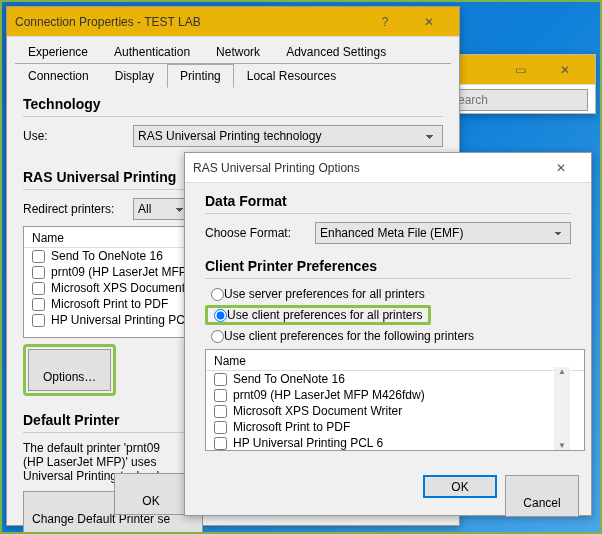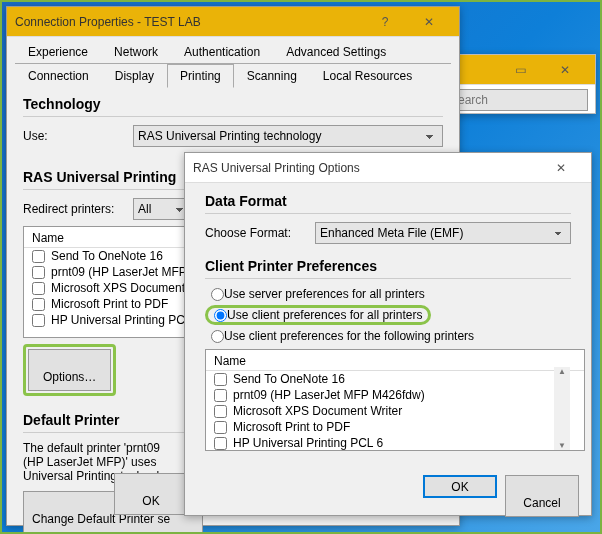--- a/index.html
+++ b/index.html
@@ -35,21 +35,21 @@
 
 .bottom-buttons { position: absolute; bottom: 10px; left: 0; right: 0; display: flex; justify-content: center; gap: 8px; }
 
 
 #child { left: 182px; top: 150px; width: 408px; height: 364px; background: #f0f0f0; z-index: 10; }
 #child .titlebar { background: #fff; }
 #child .body { padding: 6px 20px; }
 #child .section h3 { width: auto; }
 #child .printer-list { width: 380px; height: 102px; }
 #child .radio-row { display: flex; align-items: center; margin: 2px 6px; }
-#child .radio-row.hl { border: 3px solid #8bc34a; border-radius: 10px; padding: 0 6px; margin-left: 0; display: inline-flex; }
+#child .radio-row.hl { border: 3px solid #8bc34a; border-radius: 2px; padding: 0 6px; margin-left: 0; display: inline-flex; }
 #child .bottom { display:flex; justify-content:flex-end; gap:8px; padding: 8px 12px 10px; }
 
 
 #bgwin { right: 4px; top: 52px; width: 152px; height: 60px; background: #fff; border: 1px solid #bbb; }
 #bgwin .titlebar { justify-content: flex-end; }
 #bgwin input { width: 135px; margin: 4px 8px; }
 
 .scrollbar-stub { position:absolute; right:1px; top:18px; bottom:1px; width:16px; background:#f0f0f0; display:flex; flex-direction:column; align-items:center; justify-content:space-between; }
 .scrollbar-stub span { font-size:8px; color:#777; }
 .list-wrap { position:relative; }
@@ -66,29 +66,28 @@
 </div>
 
 <div id="parent" class="window">
   <div class="titlebar">
     <span class="title">Connection Properties - TEST LAB</span>
     <div class="btn">?</div>
     <div class="btn">✕</div>
   </div>
   <div class="tabs">
     <div class="tab">Experience</div>
+    <div class="tab">Authentication</div>
     <div class="tab">Network</div>
-    <div class="tab">Authentication</div>
     <div class="tab">Advanced Settings</div>
   </div>
   <div class="tabs tab-row2">
     <div class="tab">Connection</div>
     <div class="tab">Display</div>
     <div class="tab active">Printing</div>
-    <div class="tab">Scanning</div>
     <div class="tab">Local Resources</div>
   </div>
 
   <div class="section">
     <h3>Technology</h3>
     <div class="field-row">
       <label>Use:</label>
       <select style="flex:1"><option>RAS Universal Printing technology</option></select>
     </div>
   </div>

